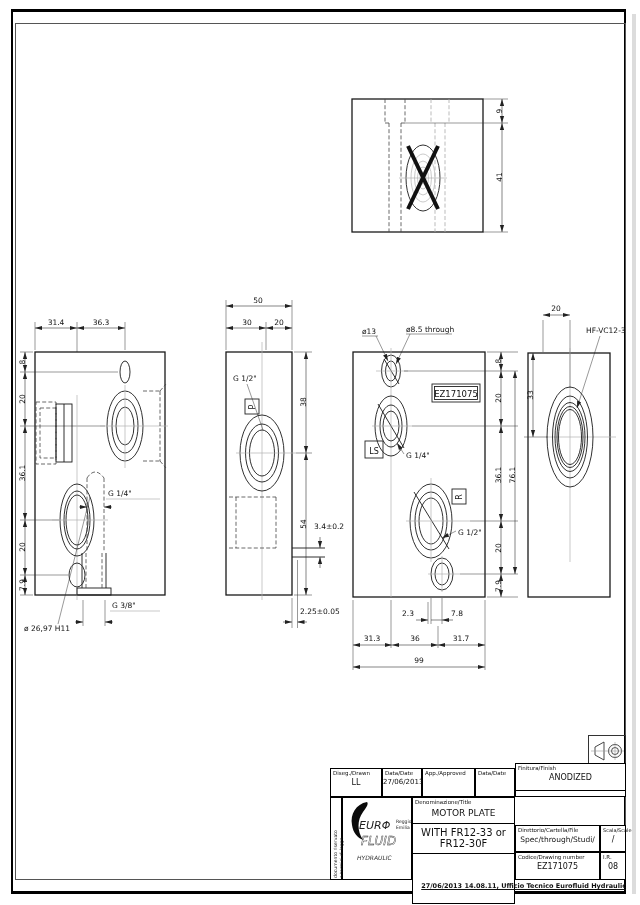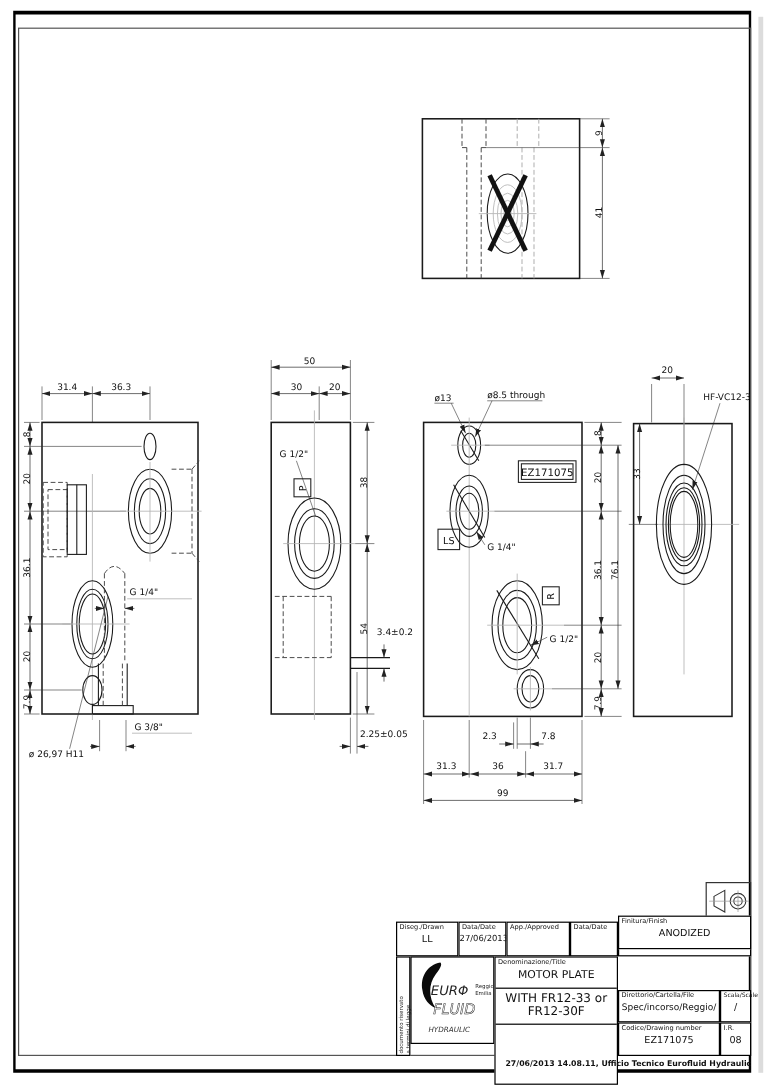--- a/index.html
+++ b/index.html
@@ -15,22 +15,22 @@
   .bx{font-size:8px;fill:#111;}
   
   .tb{position:absolute;box-sizing:border-box;border:1px solid #000;background:#fff;}
   .tb .lab{position:absolute;left:2px;top:1px;font-size:5.5px;color:#111;white-space:nowrap;}
   .tb .val{position:absolute;left:0;right:0;top:9px;text-align:center;font-size:8px;white-space:nowrap;}
   .tb .val.big{font-size:9px;top:11px;}
   .vstrip{position:absolute;left:330px;top:797px;width:12px;height:83px;border:1px solid #000;box-sizing:border-box;background:#fff;}
   .vstrip .vt{position:absolute;left:2px;top:80px;width:80px;transform:rotate(-90deg);transform-origin:0 0;
         font-size:4.6px;line-height:1.25;color:#222;white-space:nowrap;}
   .footer-note{position:absolute;left:300px;top:882px;width:326px;text-align:right;
-        font-size:6.5px;font-weight:bold;color:#111;white-space:nowrap;}
-  .logo-cell{position:absolute;left:342px;top:797px;width:70px;height:73px;border:1px solid #000;box-sizing:border-box;}
+        font-size:6.5px;font-weight:bold;color:#111;white-space:nowrap;text-decoration:underline;}
+  .logo-cell{position:absolute;left:342px;top:797px;width:70px;height:83px;border:1px solid #000;box-sizing:border-box;}
   .proj-box{position:absolute;left:588px;top:735px;width:38px;height:33px;border:1px solid #333;box-sizing:border-box;}
 </style>
 </head>
 <body>
 
 <div class="page">
   <div class="outer-border"></div>
   <div class="inner-frame"></div>
   <div class="edge-shadow"></div>
 
@@ -379,21 +379,21 @@
     <div style="position:absolute;left:0;right:0;top:55px;border-top:1px solid #000;"></div>
   </div>
 
   <div class="tb" style="left:515px;top:763px;width:111px;height:28px;">
     <span class="lab">Finitura/Finish</span>
     <span class="val">ANODIZED</span>
   </div>
 
   <div class="tb" style="left:515px;top:825px;width:85px;height:27px;">
     <span class="lab">Direttorio/Cartella/File</span>
-    <span class="val" style="font-size:7.5px;">Spec/incorso/Reggio/</span>
+    <span class="val" style="font-size:7.5px;">Spec/through/Studi/</span>
   </div>
   <div class="tb" style="left:600px;top:825px;width:26px;height:27px;">
     <span class="lab" style="font-size:5px;">Scala/Scale</span>
     <span class="val">/</span>
   </div>
 
   <div class="tb" style="left:515px;top:852px;width:85px;height:28px;">
     <span class="lab">Codice/Drawing number</span>
     <span class="val">EZ171075</span>
   </div>

